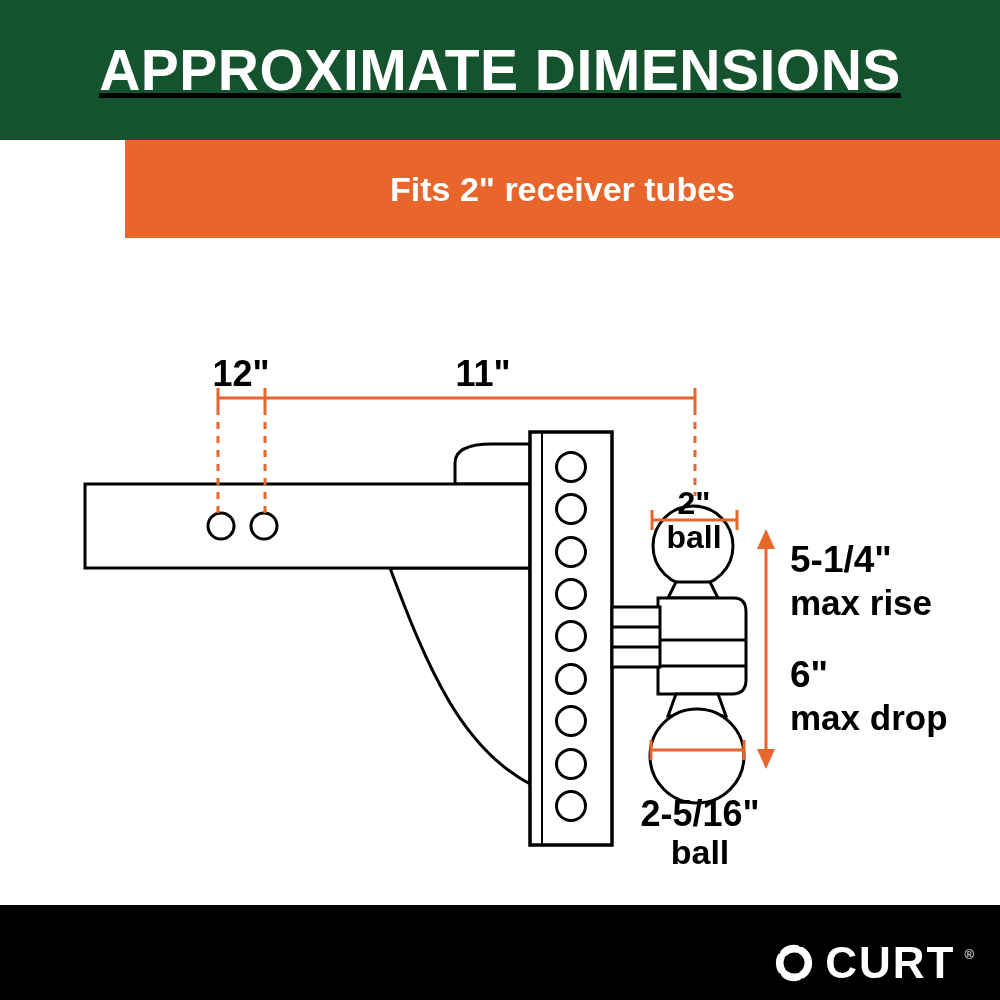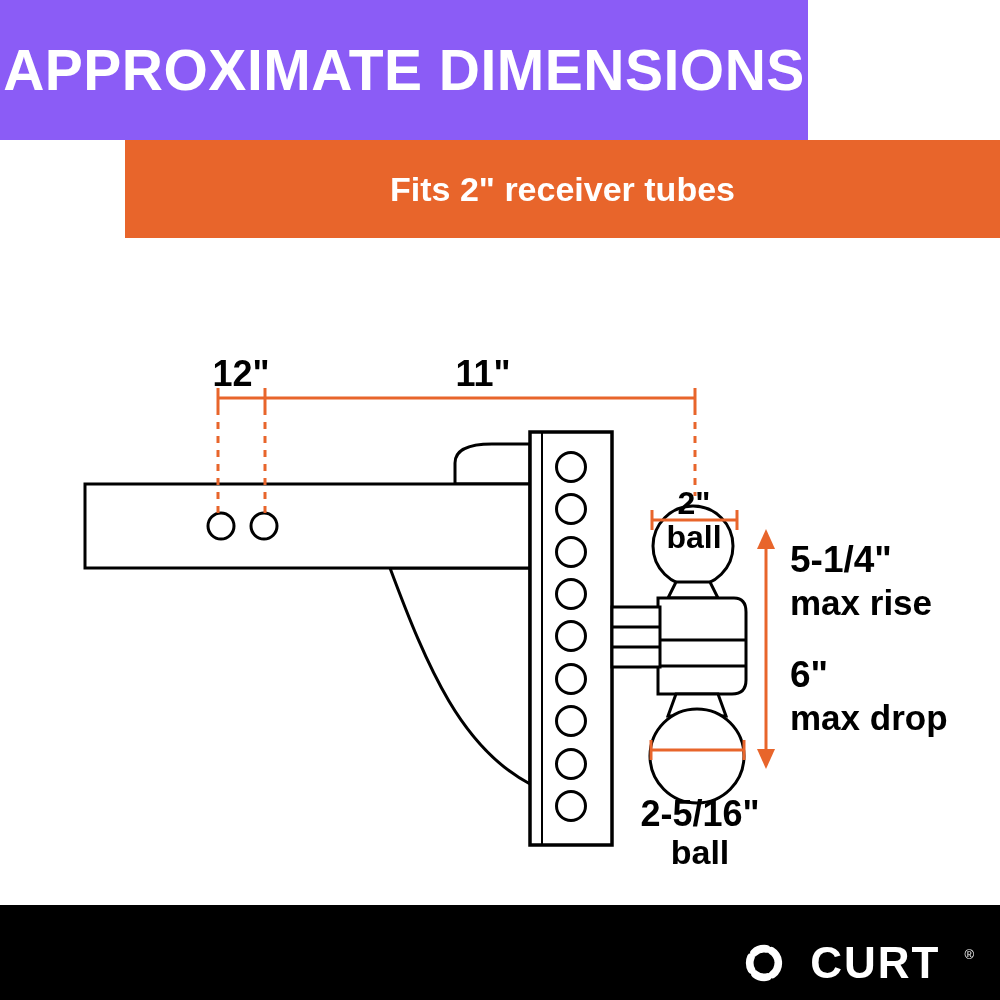--- a/index.html
+++ b/index.html
@@ -1,22 +1,22 @@
 <!DOCTYPE html>
 <html><head>
 <meta charset="utf-8">
 <style>
   html,body { margin:0; padding:0; }
   body {
     width:1000px; height:1000px; position:relative; background:#ffffff;
     font-family:"Liberation Sans", sans-serif; overflow:hidden;
   }
   .header {
-    position:absolute; top:0; left:0; width:808px; height:140px;
-    background:#8b5cf6; display:flex; align-items:center; justify-content:center;
+    position:absolute; top:0; left:0; width:1000px; height:140px;
+    background:#14532d; display:flex; align-items:center; justify-content:center;text-decoration:underline;
   }
   .header .title {
     color:#fff; font-size:57px; font-weight:bold; letter-spacing:0.5px;
     white-space:nowrap;
   }
   .banner {
     position:absolute; top:140px; left:125px; width:875px; height:98px;
     background:#E8652B; display:flex; align-items:center; justify-content:center;
   }
   .banner .banner-text { color:#fff; font-size:34px; font-weight:bold; }
@@ -25,21 +25,21 @@
   }
   svg text {
     font-family:"Liberation Sans", sans-serif;
     font-weight:bold; fill:#000;
   }
   .footer {
     position:absolute; top:905px; left:0; width:1000px; height:95px;
     background:#000; display:flex; align-items:center; justify-content:flex-end;
     padding-right:26px; box-sizing:border-box;
   }
-  .brand { display:flex; align-items:center; gap:24px;margin-top:20px; }
+  .brand { display:flex; align-items:center; gap:9px;margin-top:20px; }
   .brand-text { color:#fff; font-size:44px; font-weight:bold; letter-spacing:2px; line-height:1; }
   .brand-reg { color:#fff; font-size:13px; align-self:flex-start; margin-top:6px; }
 </style>
 </head>
 <body>
 
 <div class="header">
   <div class="title">APPROXIMATE DIMENSIONS</div>
 </div>
 

